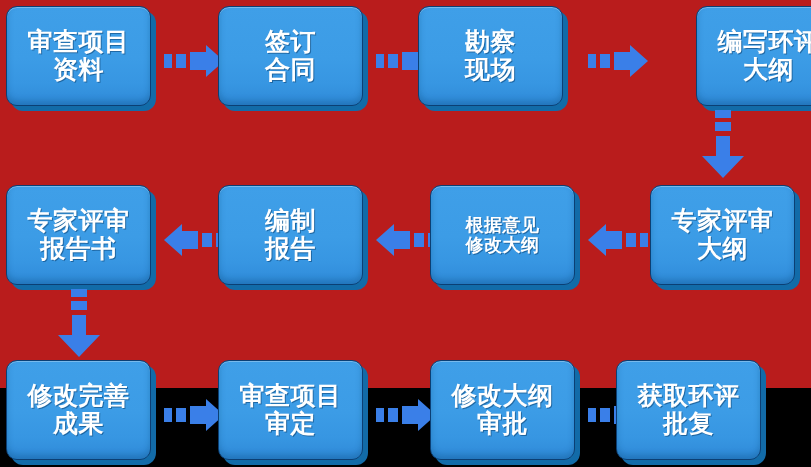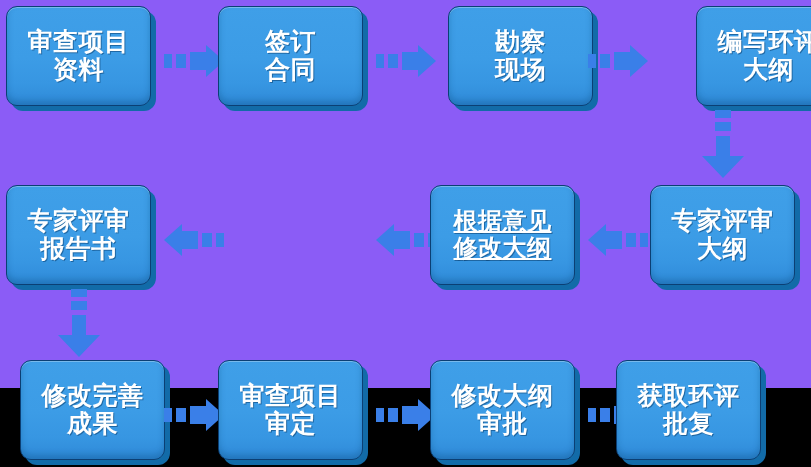--- a/index.html
+++ b/index.html
@@ -12,21 +12,21 @@
     width: 811px;
     height: 467px;
     overflow: hidden;
     font-family: "DejaVu Sans", "Liberation Sans", sans-serif;
   }
 
   #flow-canvas {
     position: relative;
     width: 811px;
     height: 388px;
-    background: #8b5cf6;
+    background: #b91c1c;
   }
 
   
   .node {
     position: absolute;
     width: 145px;
     height: 100px;
     box-sizing: border-box;
   }
 
@@ -68,21 +68,21 @@
     color: #ffffff;
     font-size: 25px;
     font-weight: bold;
     line-height: 1.12;
     text-align: center;
     letter-spacing: 0.5px;
     text-shadow: 1px 1px 0 rgba(10,62,110,0.55);
     white-space: pre-line;
     user-select: none;
   }
-  .node-label.small { font-size: 24px; text-decoration: underline; }
+  .node-label.small { font-size: 18px; }
 
   
   .arrow {
     position: absolute;
   }
   .arrow svg { display: block; }
 
   
 </style>
 </head>
@@ -115,21 +115,21 @@
   </div>
 
   <div class="arrow" style="left:376px; top:45px;">
     <svg width="60" height="32" viewBox="0 0 60 32" aria-hidden="true">
       <rect x="0" y="9" width="8" height="14" fill="#3a7fe8"></rect>
       <rect x="12" y="9" width="10" height="14" fill="#3a7fe8"></rect>
       <path d="M26 7 H42 V0 L60 16 L42 32 V25 H26 Z" fill="#3a7fe8"></path>
     </svg>
   </div>
 
-  <div class="node" style="left:448px; top:6px;">
+  <div class="node" style="left:418px; top:6px;">
     <div class="node-shadow"></div>
     <div class="node-face">
       <span class="node-label">勘察
 现场</span>
     </div>
   </div>
 
   <div class="arrow" style="left:588px; top:45px;">
     <svg width="60" height="32" viewBox="0 0 60 32" aria-hidden="true">
       <rect x="0" y="9" width="8" height="14" fill="#3a7fe8"></rect>
@@ -163,20 +163,27 @@
   </div>
 
   <div class="arrow" style="left:164px; top:224px;">
     <svg width="60" height="32" viewBox="0 0 60 32" aria-hidden="true">
       <path d="M34 7 H18 V0 L0 16 L18 32 V25 H34 Z" fill="#3a7fe8"></path>
       <rect x="38" y="9" width="10" height="14" fill="#3a7fe8"></rect>
       <rect x="52" y="9" width="8" height="14" fill="#3a7fe8"></rect>
     </svg>
   </div>
 
+  <div class="node" style="left:218px; top:185px;">
+    <div class="node-shadow"></div>
+    <div class="node-face">
+      <span class="node-label">编制
+报告</span>
+    </div>
+  </div>
 
   <div class="arrow" style="left:376px; top:224px;">
     <svg width="60" height="32" viewBox="0 0 60 32" aria-hidden="true">
       <path d="M34 7 H18 V0 L0 16 L18 32 V25 H34 Z" fill="#3a7fe8"></path>
       <rect x="38" y="9" width="10" height="14" fill="#3a7fe8"></rect>
       <rect x="52" y="9" width="8" height="14" fill="#3a7fe8"></rect>
     </svg>
   </div>
 
   <div class="node" style="left:430px; top:185px;">
@@ -204,21 +211,21 @@
   </div>
 
   <div class="arrow" style="left:58px; top:289px;">
     <svg width="42" height="68" viewBox="0 0 42 68" aria-hidden="true">
       <rect x="13" y="0" width="16" height="8" fill="#3a7fe8"></rect>
       <rect x="13" y="12" width="16" height="9" fill="#3a7fe8"></rect>
       <path d="M14 26 H28 V46 H42 L21 68 L0 46 H14 Z" fill="#3a7fe8"></path>
     </svg>
   </div>
 
-  <div class="node" style="left:6px; top:360px;margin-left:14px;">
+  <div class="node" style="left:6px; top:360px;">
     <div class="node-shadow"></div>
     <div class="node-face">
       <span class="node-label">修改完善
 成果</span>
     </div>
   </div>
 
   <div class="arrow" style="left:164px; top:399px;">
     <svg width="60" height="32" viewBox="0 0 60 32" aria-hidden="true">
       <rect x="0" y="9" width="8" height="14" fill="#3a7fe8"></rect>

